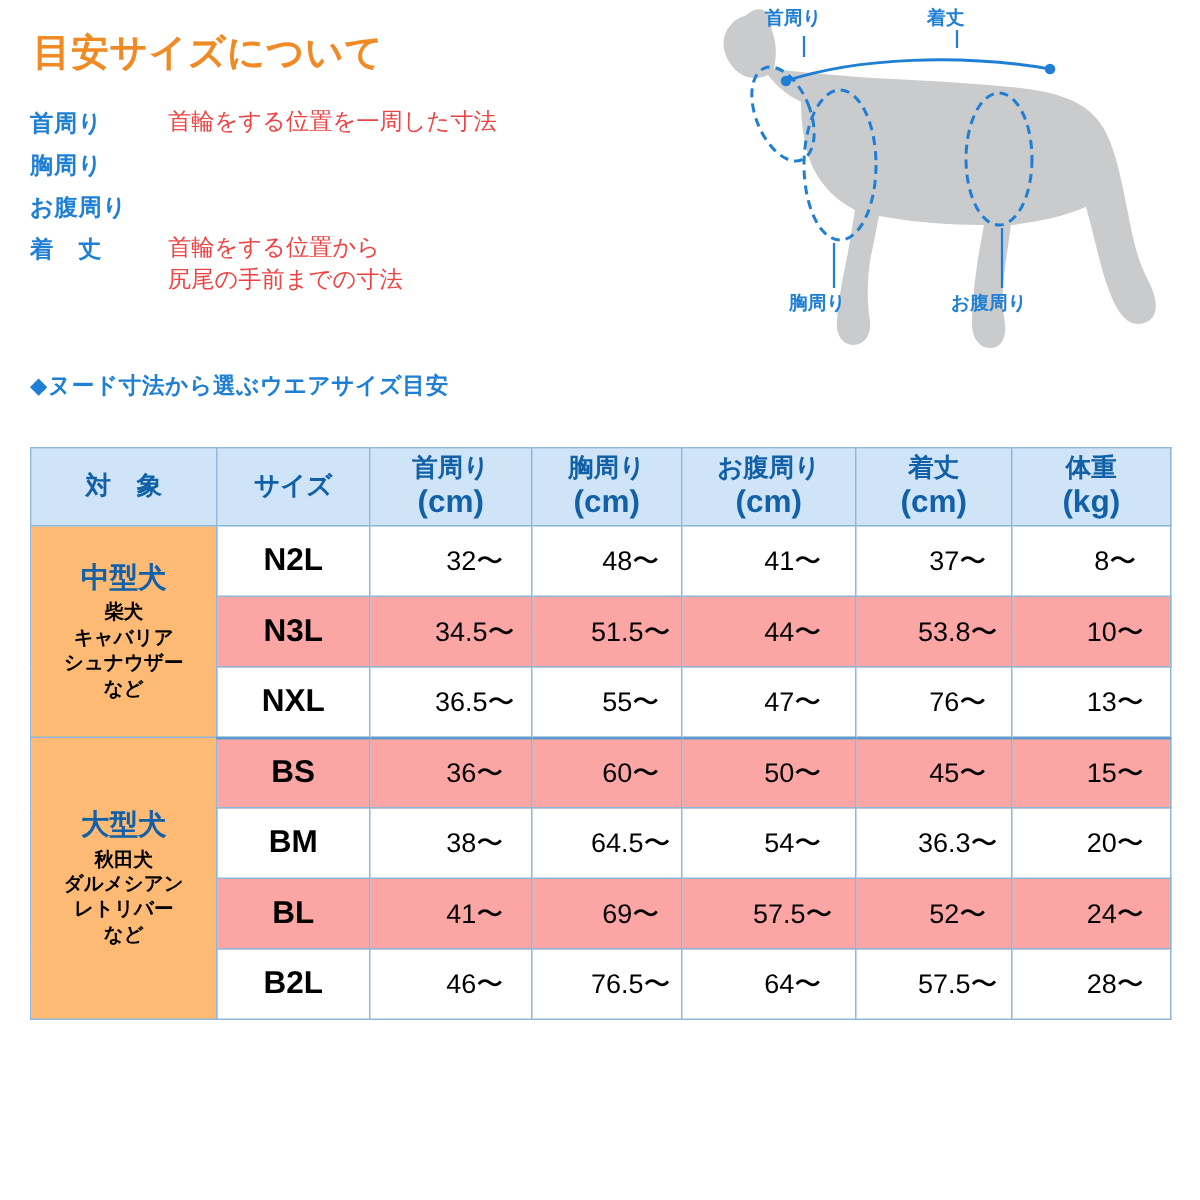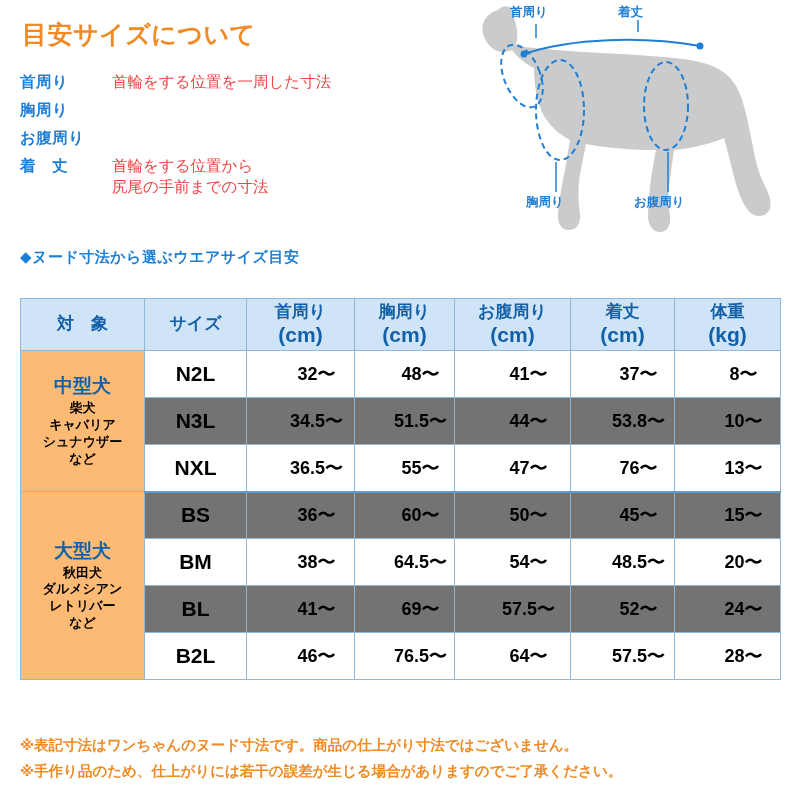--- a/index.html
+++ b/index.html
@@ -81,22 +81,22 @@
   }
   td.group .g-title {
     display: block; font-size: 19px; font-weight: bold; color: #1160a8;
     margin-bottom: 2px;
   }
   td.group .g-sub {
     display: block; font-size: 13px; color: #000; font-weight: bold;
     line-height: 1.3;
   }
   td.size-name { font-size: 21px; font-weight: bold; height: 47px; }
-  td.val { font-size: 18px; font-weight: bold; padding-left: 32px; }
-  tr.alt td.size-name, tr.alt td.val { background: #737373; }
+  td.val { font-size: 18px; font-weight: normal; padding-left: 32px; }
+  tr.alt td.size-name, tr.alt td.val { background: #fca5a5; }
   tr.thickbottom td { border-bottom: 2px solid #5e9ccc; }
 
   
   .notes { position: absolute; left: 20px; top: 736px; width: 770px; }
   .note {
     font-size: 14.5px; color: #f08a24; font-weight: bold;
     letter-spacing: 0px; margin-bottom: 7px; white-space: nowrap;
   }
 </style>
 </head>
@@ -276,21 +276,21 @@
         <td class="val">60〜</td>
         <td class="val">50〜</td>
         <td class="val">45〜</td>
         <td class="val">15〜</td>
       </tr>
       <tr>
         <td class="size-name">BM</td>
         <td class="val">38〜</td>
         <td class="val">64.5〜</td>
         <td class="val">54〜</td>
-        <td class="val">48.5〜</td>
+        <td class="val">36.3〜</td>
         <td class="val">20〜</td>
       </tr>
       <tr class="alt">
         <td class="size-name">BL</td>
         <td class="val">41〜</td>
         <td class="val">69〜</td>
         <td class="val">57.5〜</td>
         <td class="val">52〜</td>
         <td class="val">24〜</td>
       </tr>
@@ -298,18 +298,14 @@
         <td class="size-name">B2L</td>
         <td class="val">46〜</td>
         <td class="val">76.5〜</td>
         <td class="val">64〜</td>
         <td class="val">57.5〜</td>
         <td class="val">28〜</td>
       </tr>
     </tbody>
   </table>
 
-  <div class="notes">
-    <div class="note">※表記寸法はワンちゃんのヌード寸法です。商品の仕上がり寸法ではございません。</div>
-    <div class="note">※手作り品のため、仕上がりには若干の誤差が生じる場合がありますのでご了承ください。</div>
-  </div>
 
 </div>
 
 </body></html>

